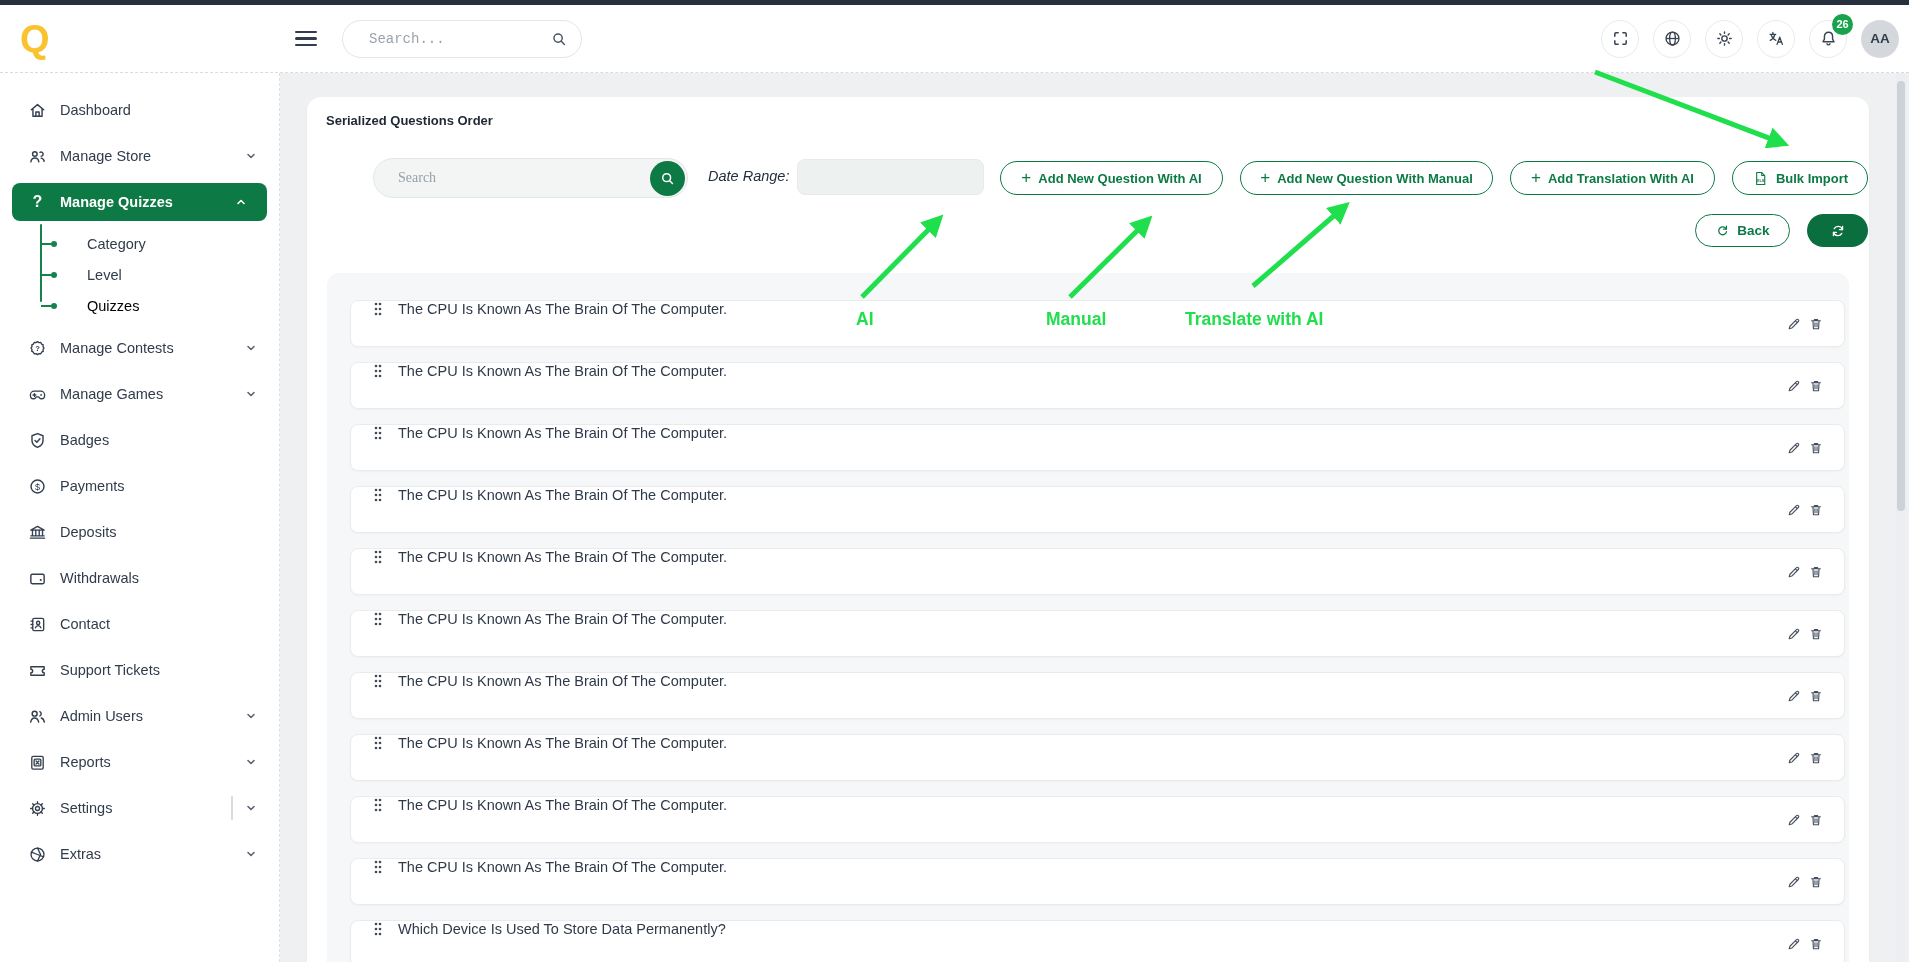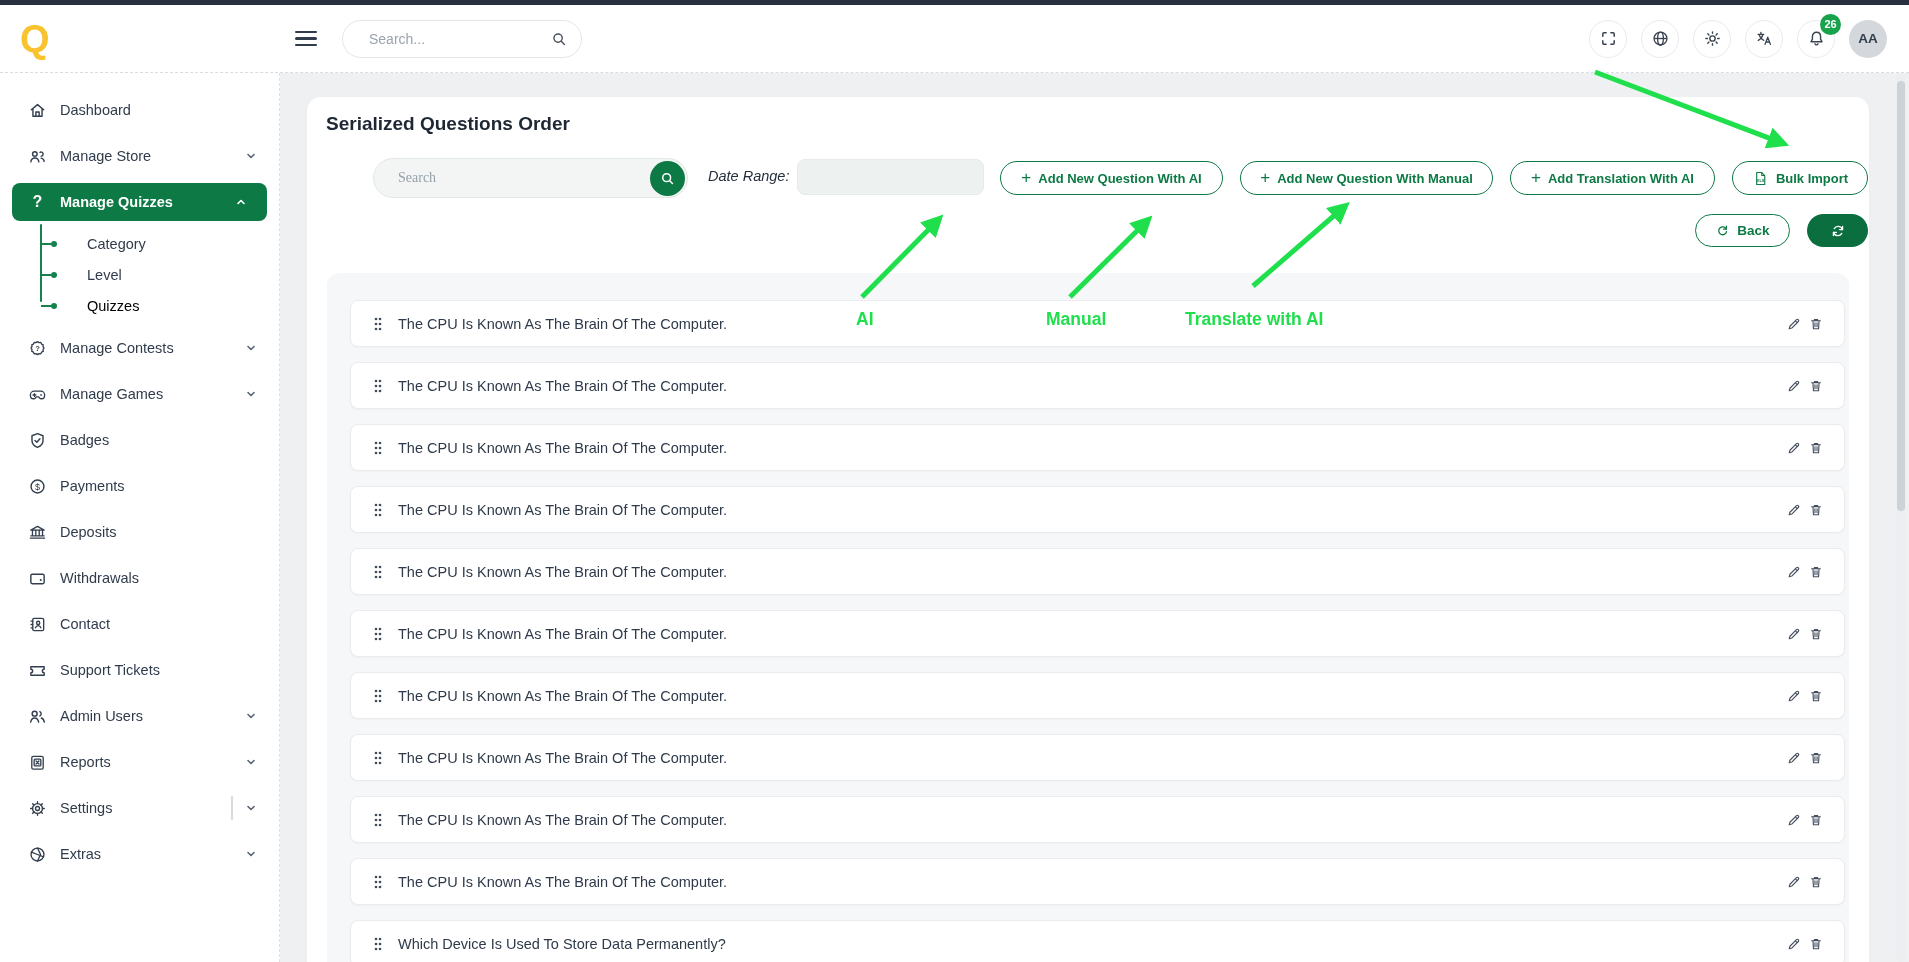--- a/index.html
+++ b/index.html
@@ -17,24 +17,24 @@
     border-bottom:1px dashed #d8dce1; display:flex; align-items:center; z-index:30;
   }
   .logo-area { width:280px; padding-left:20px; flex:none; }
   .logo { font-size:38px; font-weight:900; color:#f9c32f; line-height:1; letter-spacing:-1px; }
   .hamburger { margin-left:15px; width:22px; cursor:pointer; flex:none; }
   .hamburger span { display:block; height:2.4px; background:#313c4c; border-radius:2px; margin:4.2px 0; }
   .hdr-search {
     margin-left:25px; width:240px; height:38px; border:1px solid #e3e6ea; border-radius:19px;
     display:flex; align-items:center; padding:0 13px 0 26px; background:#fff;
   }
-  .hdr-search input { border:none; outline:none; flex:1; font-size:14px; color:#3a4450; background:transparent; font-family:Liberation Sans, sans-serif; }
+  .hdr-search input { border:none; outline:none; flex:1; font-size:14px; color:#3a4450; background:transparent; font-family:Liberation Mono, monospace; }
   .hdr-search input::placeholder { color:#9aa3ad; }
   .hdr-search .mag { color:#49525f; width:18px; }
-  .hdr-right { margin-left:auto; display:flex; align-items:center; gap:14px; padding-right:22px; }
+  .hdr-right { margin-left:auto; display:flex; align-items:center; gap:14px; padding-right:10px; }
   .icon-btn {
     width:38px; height:38px; border-radius:50%; border:1px solid #e8ebee; background:#fff;
     display:flex; align-items:center; justify-content:center; color:#3a4450; position:relative; cursor:pointer;
   }
   .icon-btn svg { width:19px; height:19px; }
   .badge {
     position:absolute; top:-7px; right:-7px; min-width:21px; height:21px; border-radius:11px;
     background:#18a24c; color:#fff; font-size:11px; font-weight:bold;
     display:flex; align-items:center; justify-content:center; padding:0 4px;
   }
@@ -72,21 +72,21 @@
   .sub-item { height:31px; display:flex; align-items:center; padding-left:87px; font-size:14.5px; color:#303b4b; position:relative; cursor:pointer; }
   .sub-item::before { content:""; position:absolute; left:41px; top:calc(50% - 1px); width:10px; height:2px; background:#15824e; }
   .sub-item::after { content:""; position:absolute; left:51px; top:calc(50% - 3px); width:6px; height:6px; border-radius:50%; background:#15824e; }
   .sub-item.active { color:#000000; }
 
   
   .main-card {
     position:absolute; left:307px; top:97px; width:1562px; height:900px; background:#fff;
     border-radius:14px; box-shadow:0 1px 3px rgba(16,24,40,.04); z-index:5;
   }
-  .card-title { position:absolute; left:19px; top:16px; font-size:19px; font-weight:bold; color:#1e2733; }
+  .card-title { position:absolute; left:19px; top:16px; font-size:13px; font-weight:bold; color:#1e2733; }
 
   .card-search {
     position:absolute; left:66px; top:61px; width:315px; height:40px; border:1px solid #e2e8e5;
     background:#f2f5f4; border-radius:20px; display:flex; align-items:center; padding-left:24px;
   }
   .card-search input { border:none; outline:none; background:transparent; flex:1; font-size:14px; color:#3a4450; font-family:Liberation Serif, serif; }
   .card-search input::placeholder { color:#97a1a9; }
   .search-go {
     position:absolute; right:2px; top:1.5px; width:35px; height:35px; border-radius:50%;
     background:#0d7a45; color:#fff; display:flex; align-items:center; justify-content:center; cursor:pointer; border:none;
@@ -117,21 +117,21 @@
   .btn-sync { position:absolute; left:1500px; top:117px; width:61px; height:33px; border:none; border-radius:16.5px;
     background:#0b6e3f; color:#fff; display:flex; align-items:center; justify-content:center; cursor:pointer; }
   .btn-sync svg { width:16px; height:16px; }
 
   .rows-wrap {
     position:absolute; left:20px; top:176px; width:1522px; height:760px; background:#f6f7f9;
     border-radius:12px; padding:27px 4px 20px 23px; display:flex; flex-direction:column; gap:15px; overflow:hidden;
   }
   .qrow {
     flex:none; height:47px; background:#fff; border:1px solid #e9ebee; border-radius:8px;
-    display:flex; align-items:center; padding:0 14px 0 22px; box-shadow:0 1px 2px rgba(16,24,40,.03);
+    display:flex; padding:0 14px 0 22px; box-shadow:0 1px 2px rgba(16,24,40,.03);
   }
   .drag { width:10px; height:16px; color:#3f4a5a; margin-right:15px; cursor:grab; flex:none; }
   .qtext { flex:1; font-size:14.5px; color:#2f3a4a; }
   .row-actions { display:flex; align-items:center; gap:6px; color:#434d5d; margin-right:6px; }
   .row-actions .act { width:16px; height:16px; cursor:pointer; }
   .row-actions svg { width:16px; height:16px; }
 
   
   .anno-svg { position:absolute; top:0; left:0; width:1909px; height:962px; z-index:50; pointer-events:none; }
   .anno-label { position:absolute; color:#1fdf4c; font-size:17.5px; font-weight:bold; z-index:50; pointer-events:none; }

